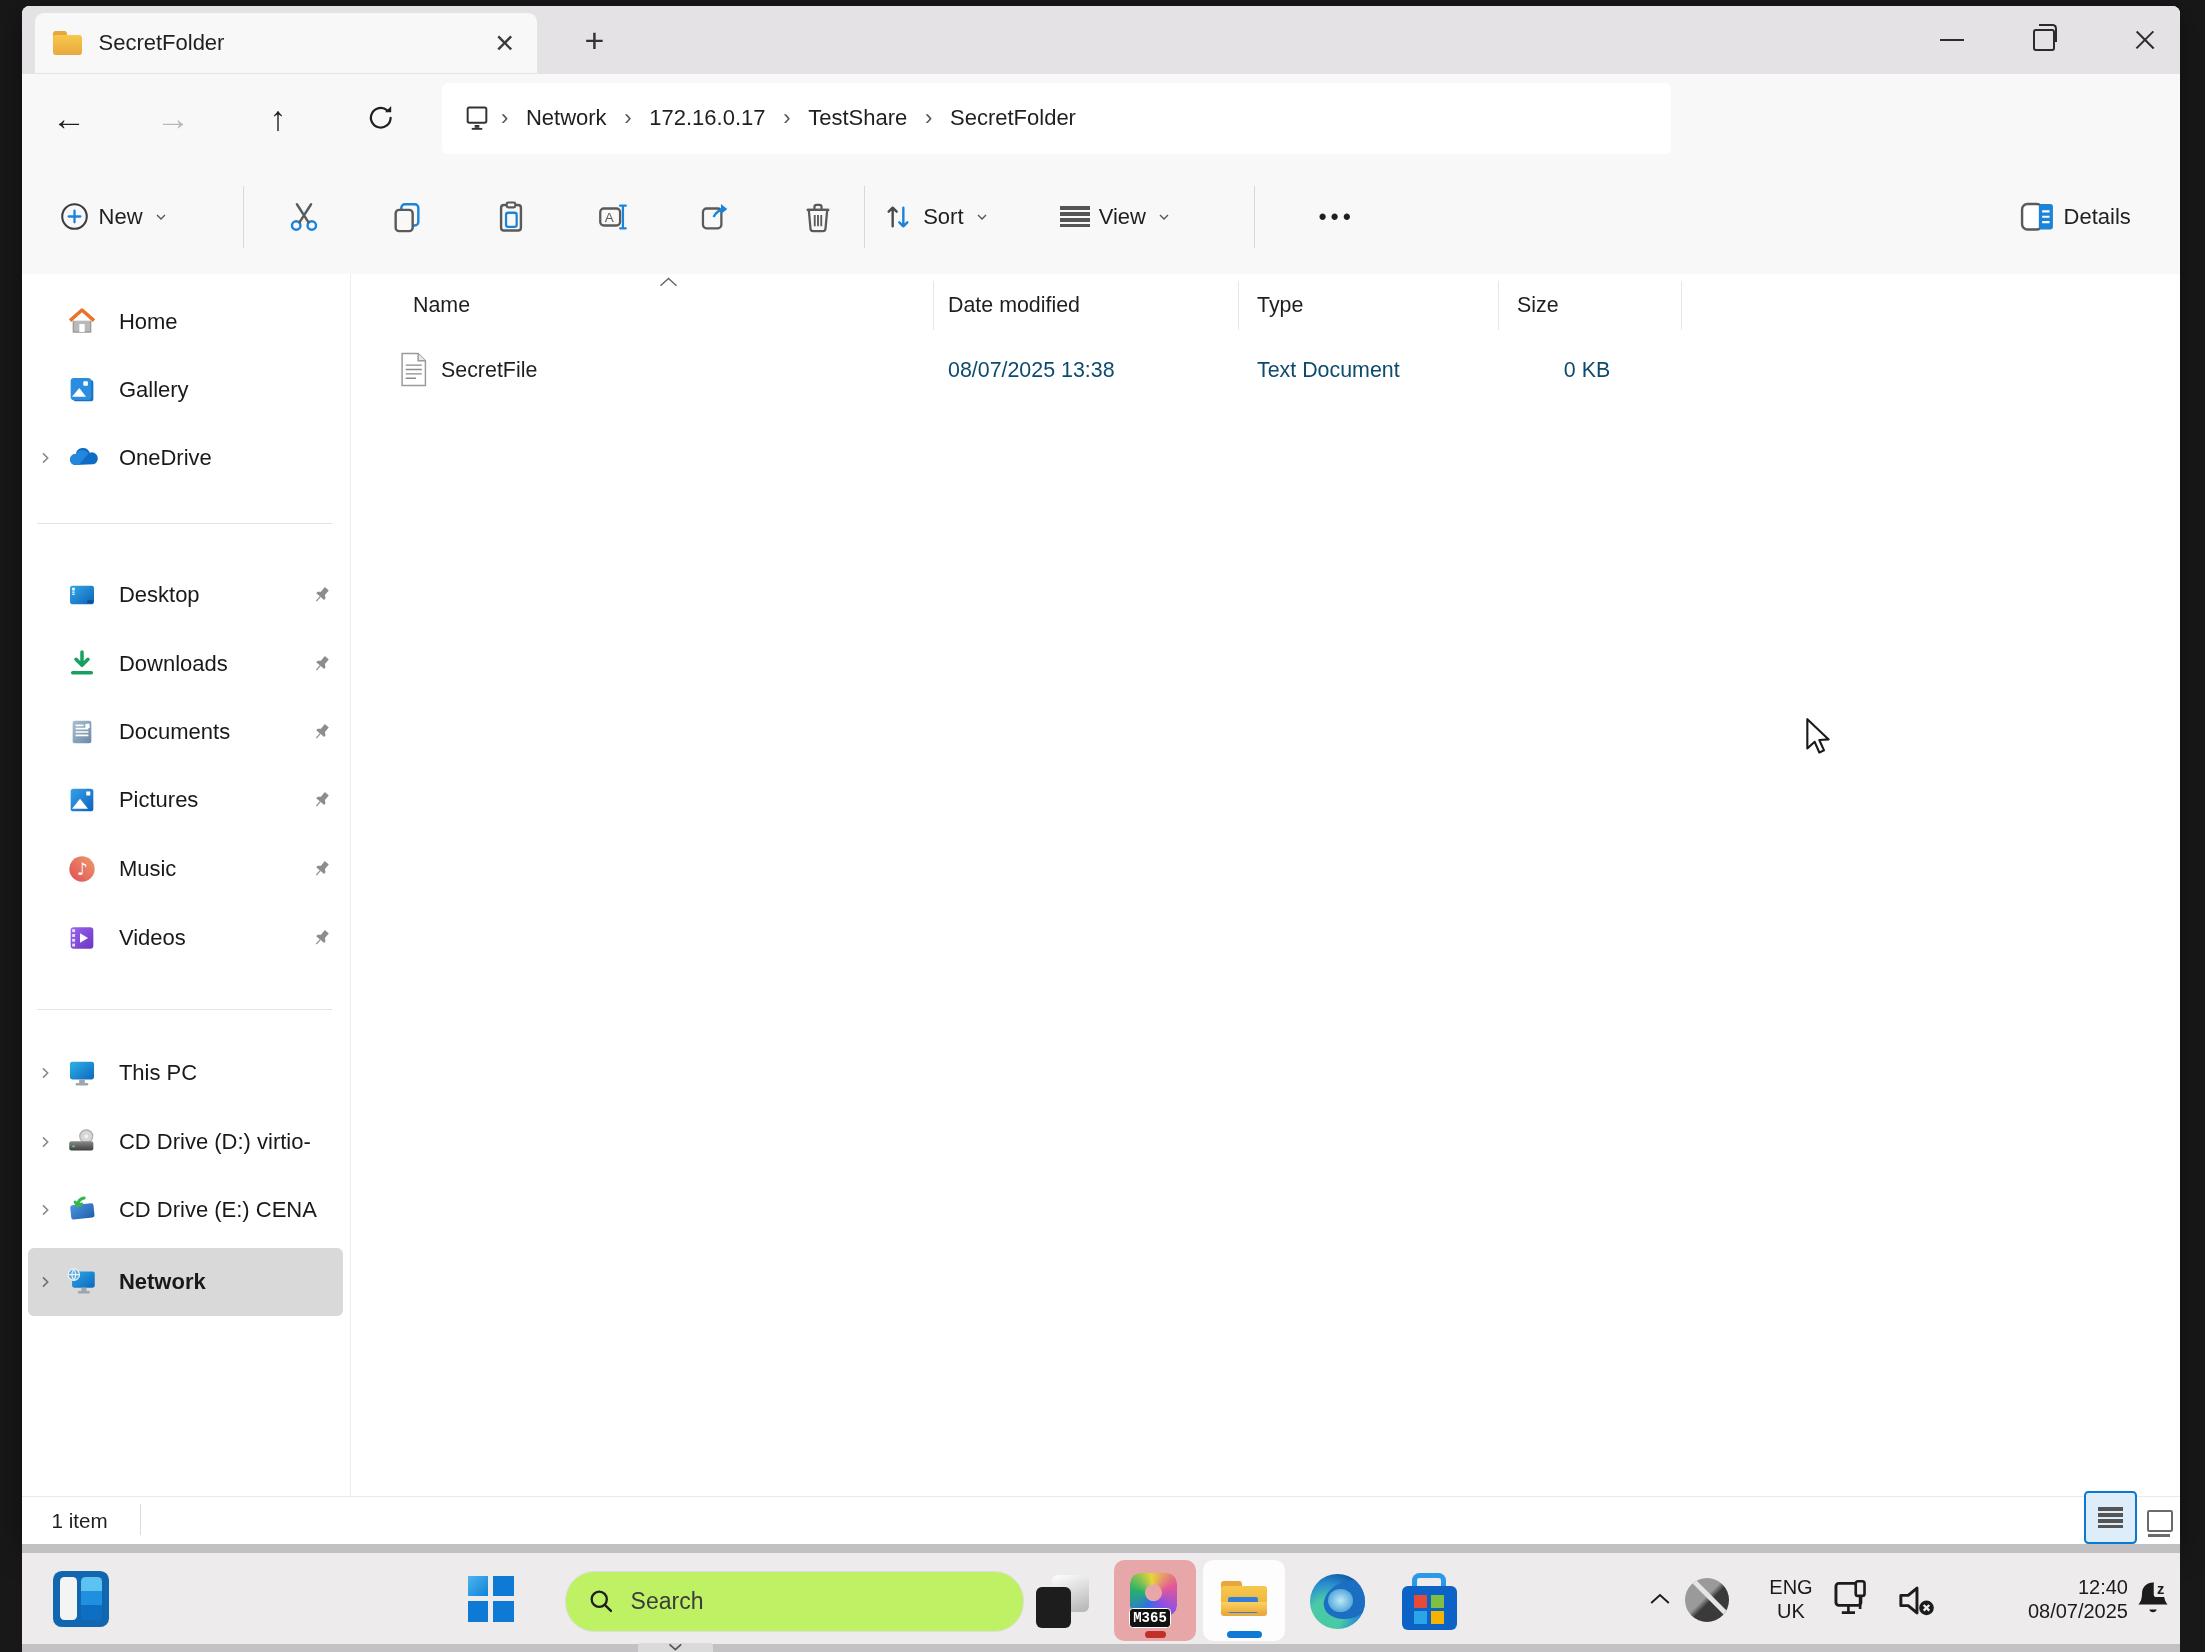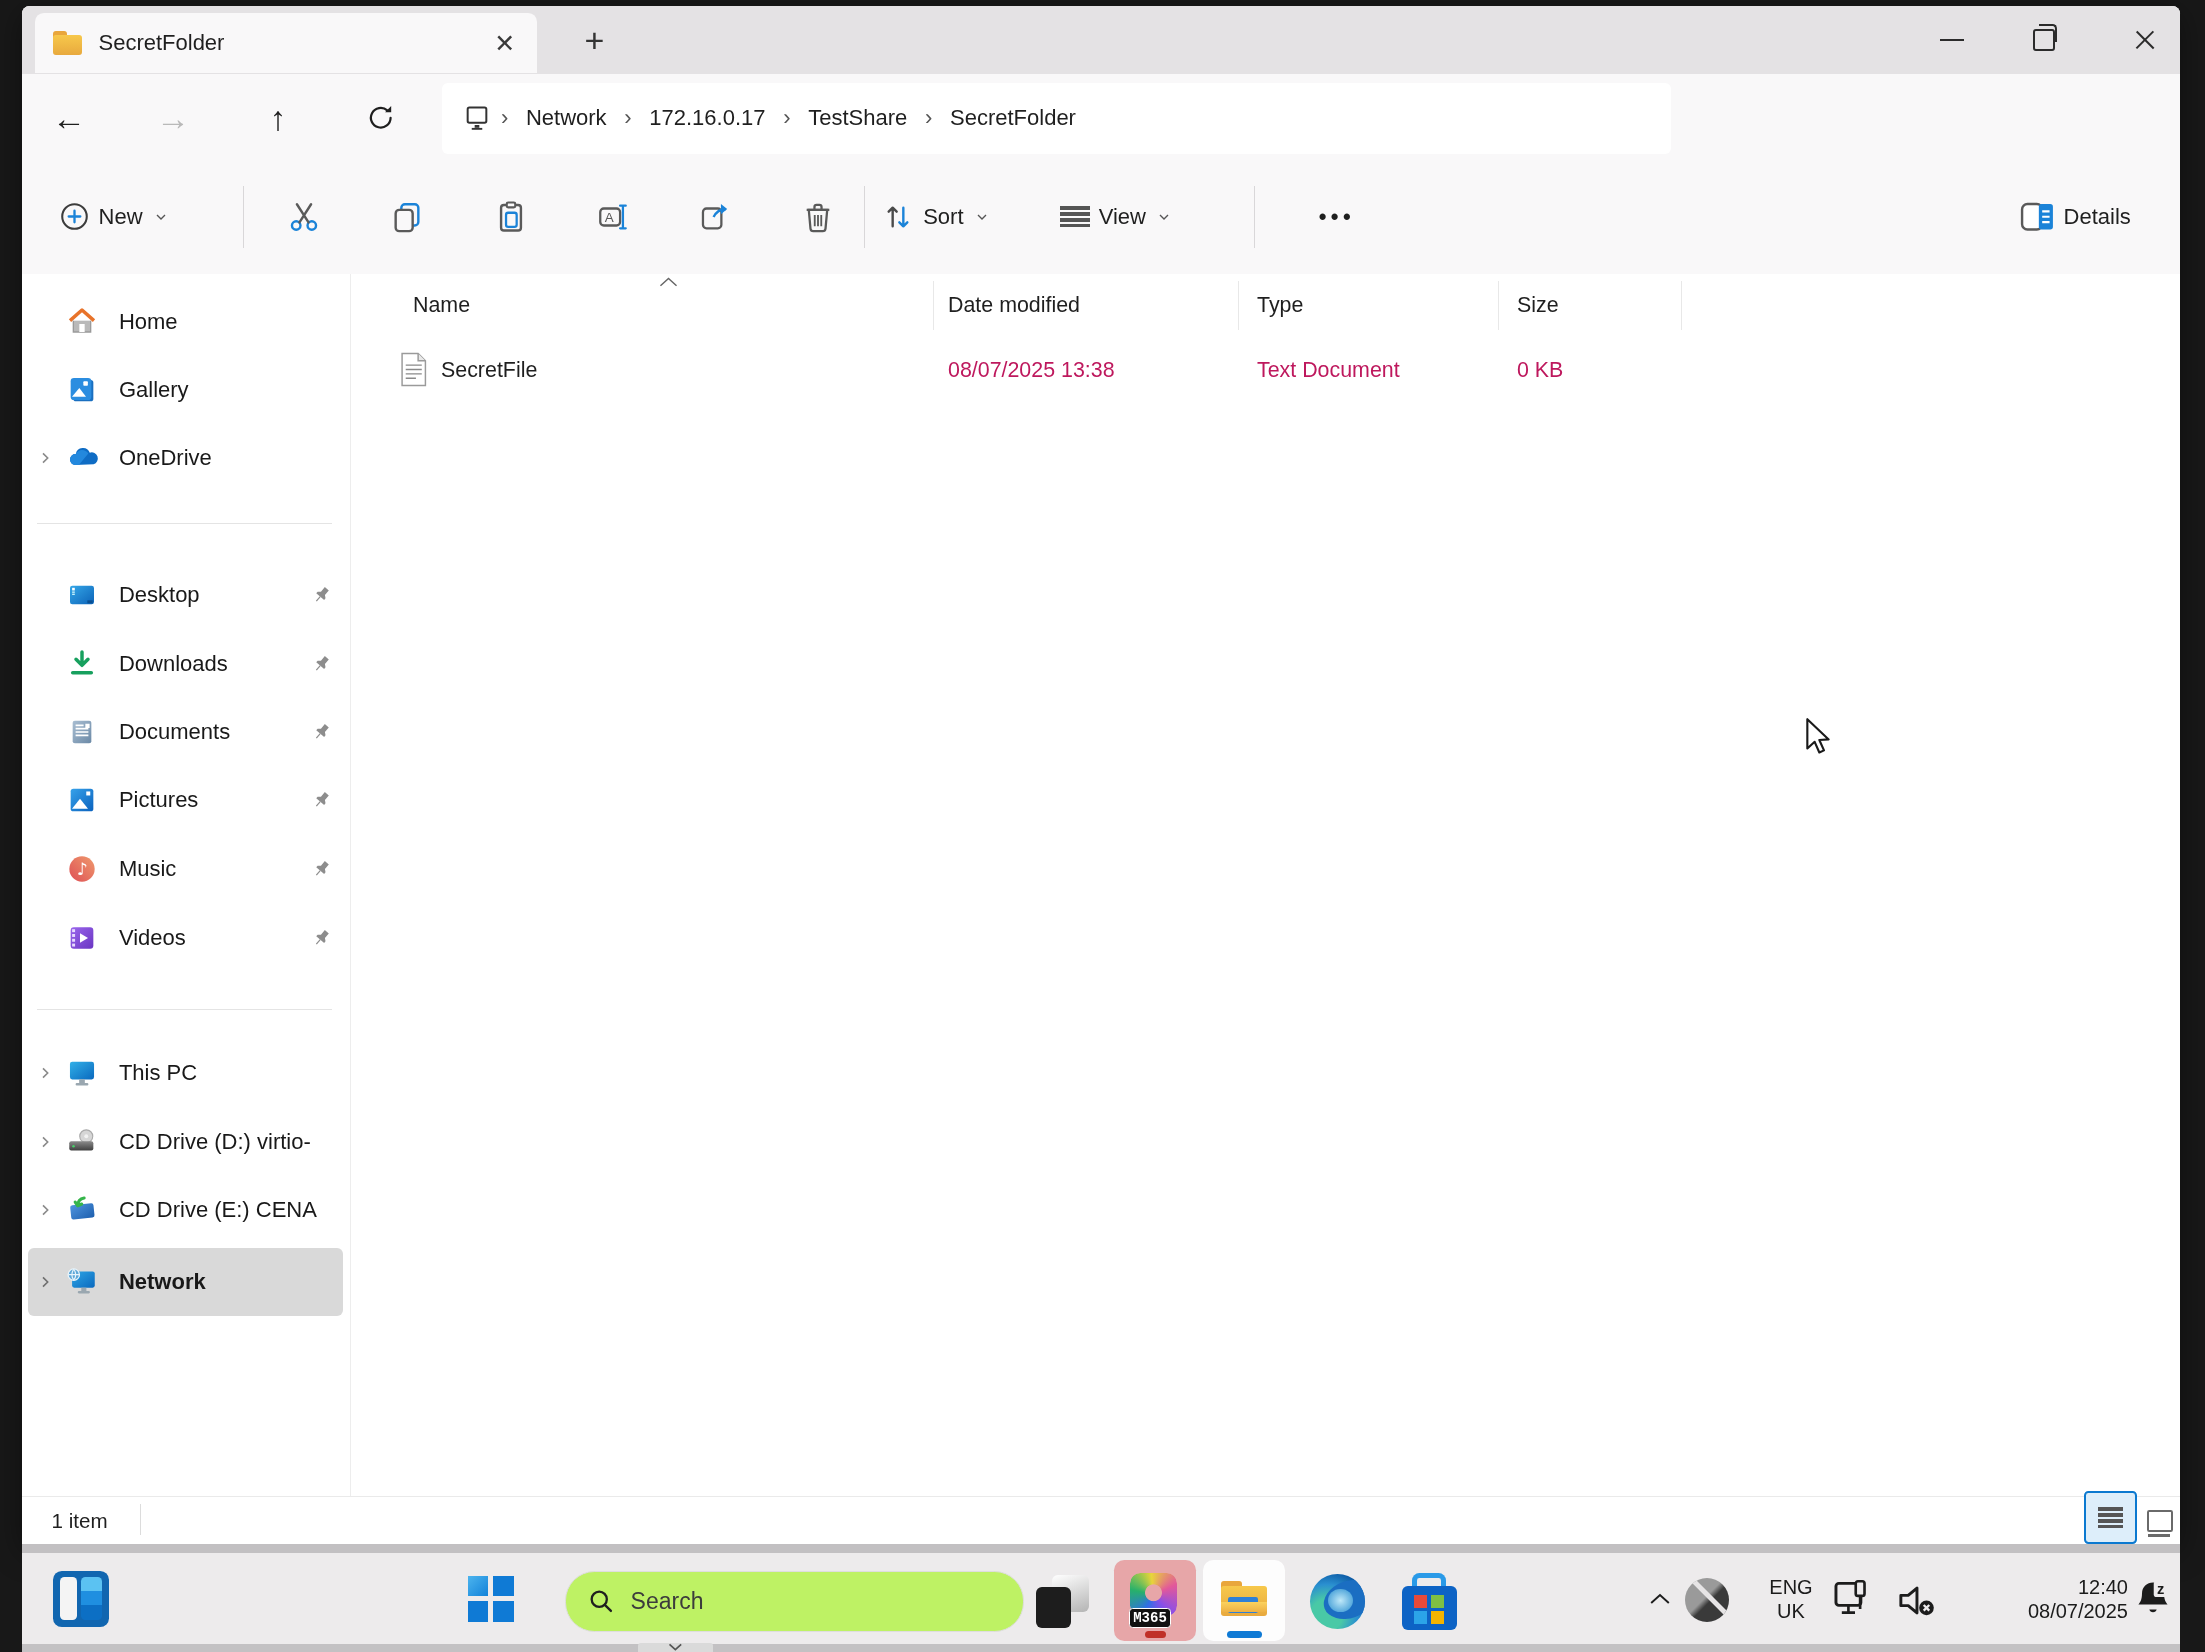--- a/index.html
+++ b/index.html
@@ -54,21 +54,21 @@
   .side-chev + .side-ico{margin-left:0;}
   .side-label{font-size:22px;color:#191919;margin-left:16px;white-space:nowrap;overflow:hidden;flex:1;}
   .side-pin{margin-right:11.8px;}
   .side-sep{position:absolute;left:14.7px;width:295px;height:0.7px;background:#e4e4e4;}
   
   .listhead{position:absolute;left:328px;top:0;right:0;height:63px;}
   .colsep{position:absolute;top:7.4px;width:0.7px;height:49px;background:#e8e8e8;}
   .coltext{position:absolute;top:19px;font-size:21.4px;color:#1f1f1f;}
   .filerow{position:absolute;left:328px;top:69px;right:22px;height:56px;}
   .cell{position:absolute;top:14.7px;font-size:21.4px;color:#1f1f1f;white-space:nowrap;}
-  .cell.dim{color:#be185d;}
+  .cell.dim{color:#0c4a6e;}
   
   .statusbar{position:absolute;left:0;bottom:0;width:100%;height:47px;border-top:0.7px solid #eaeaea;background:#fff;}
   .statustext{position:absolute;left:29.5px;top:11.8px;font-size:20.6px;color:#1f1f1f;}
   .status-sep{position:absolute;left:118px;top:7.4px;width:0.7px;height:31px;background:#dcdcdc;}
   .viewtoggle{position:absolute;right:37px;top:-5.9px;width:53px;height:53px;background:#ddeefa;border:2.2px solid #0b79d0;
     border-radius:4.4px;box-sizing:border-box;display:flex;align-items:center;justify-content:center;}
   .viewtoggle2{position:absolute;right:2.9px;top:7.4px;width:34px;height:34px;display:flex;align-items:center;justify-content:center;}
   .lines4{width:25px;height:22px;background:linear-gradient(#555 0 3.7px,transparent 3.7px 5.9px,#555 5.9px 9.6px,transparent 9.6px 11.8px,#555 11.8px 15.5px,transparent 15.5px 17.7px,#555 17.7px 21.4px,transparent 21.4px);}
   .sq-underline{width:22px;height:17.7px;border:2.2px solid #6a6a6a;border-radius:2.2px;position:relative;}
   .sq-underline:after{content:"";position:absolute;left:-1.5px;bottom:-6.6px;width:22px;height:2.9px;background:#6a6a6a;}
@@ -530,21 +530,21 @@
 
       <div class="filerow">
         <svg class="abs" style="left:49px;top:8.8px;" width="29.5" height="35" viewBox="0 0 20 24">
           <path d="M2 1h11l5 5v17H2z" fill="#fff" stroke="#9a9a9a" stroke-width="1"></path>
           <path d="M13 1v5h5" fill="#e8e8e8" stroke="#9a9a9a" stroke-width="1"></path>
           <path d="M4.5 9h11M4.5 12h11M4.5 15h11M4.5 18h7" stroke="#8a8a8a" stroke-width="1"></path>
         </svg>
         <span class="cell" style="left:91px;">SecretFile</span>
         <span class="cell dim" style="left:598px;">08/07/2025 13:38</span>
         <span class="cell dim" style="left:907px;">Text Document</span>
-        <span class="cell dim" style="left:1167px;width:140px;text-align:left;">0 KB</span>
+        <span class="cell dim" style="left:1167px;width:140px;text-align:center;">0 KB</span>
       </div>
     </div>
 
     <div class="statusbar">
       <span class="statustext">1 item</span>
       <div class="status-sep"></div>
       <div class="viewtoggle" style="right:43px;">
         <div class="lines4"></div>
       </div>
       <div class="viewtoggle2">

